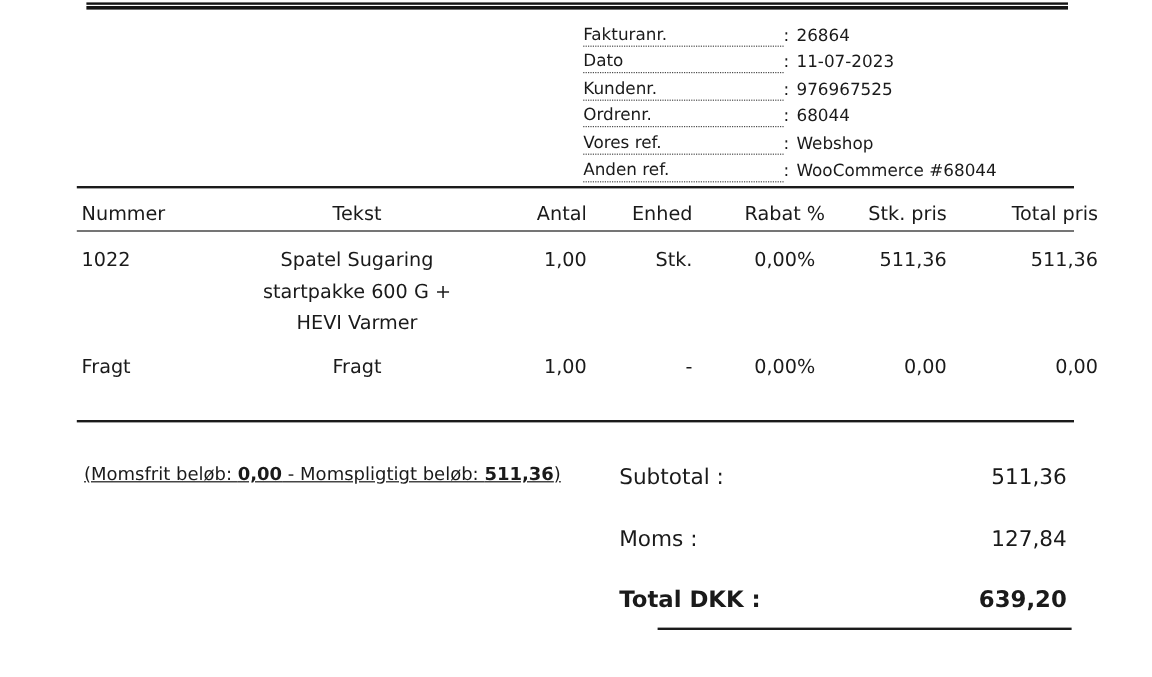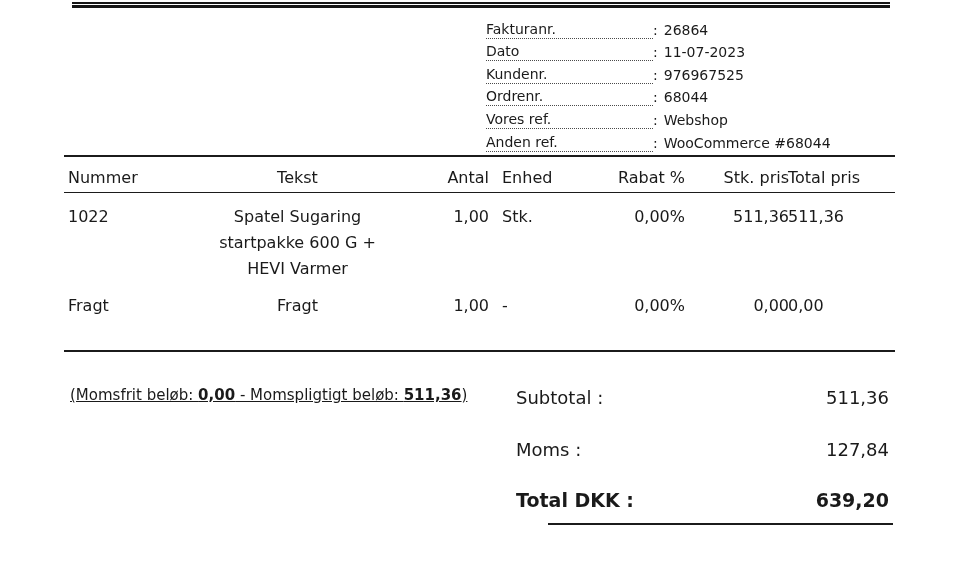--- a/index.html
+++ b/index.html
@@ -34,24 +34,24 @@
 
   
   .thead, .trow { position: absolute; left: 0; width: 960px; font-size: 16px; }
   .thead { top: 165px; }
   .trow1 { top: 204px; }
   .trow2 { top: 293px; }
   .cell { position: absolute; top: 0; white-space: nowrap; line-height: 26px; }
   .c-nummer { left: 68px;  width: 115px; text-align: left; }
   .c-tekst  { left: 195px; width: 205px; text-align: center; white-space: normal; }
   .c-antal  { left: 398px; width: 91px;  text-align: right; }
-  .c-enhed  { left: 502px; width: 75px;  text-align: left; }
-  .c-rabat  { left: 575px; width: 110px; text-align: right; }
+  .c-enhed  { left: 502px; width: 75px;  text-align: right; }
+  .c-rabat  { left: 599px; width: 110px; text-align: center; }
   .c-stk    { left: 690px; width: 99px;  text-align: right; }
-  .c-total  { left: 788px; width: 99px;  text-align: left; }
+  .c-total  { left: 816px; width: 99px;  text-align: right; }
 
   
   .vat-note { position: absolute; left: 70px; top: 386px; font-size: 15px; white-space: pre; text-decoration: underline; }
   .vat-note .b { font-weight: bold; }
 
   
   .tot-row { position: absolute; left: 0; width: 960px; font-size: 18px; }
   .tot-sub   { top: 387px; }
   .tot-moms  { top: 439px; }
   .tot-grand { top: 489px; font-size: 19px; font-weight: bold; }

